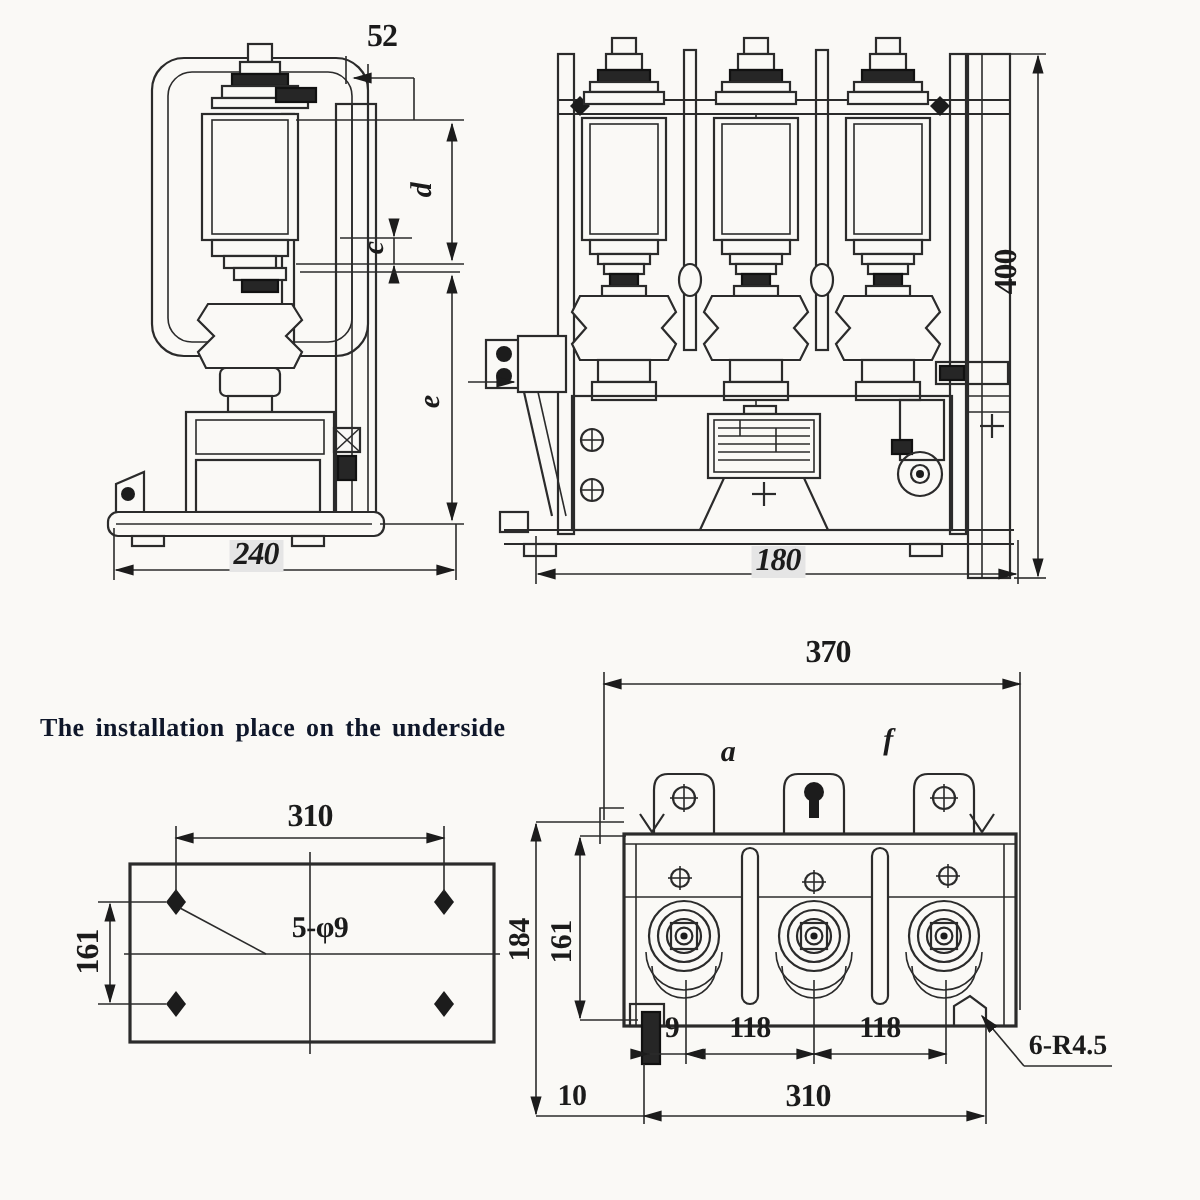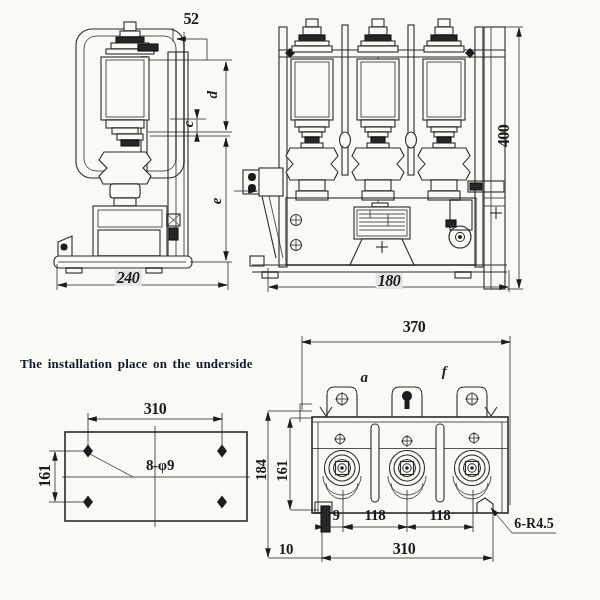--- a/index.html
+++ b/index.html
@@ -335,21 +335,21 @@
 <span class="lbl s15 it rot" style="left:212px;top:95px;">d</span>
 <span class="lbl s15 it rot" style="left:188px;top:124px;">c</span>
 <span class="lbl s15 it rot" style="left:216px;top:201px;">e</span>
 <span class="lbl s16 bg" style="left:128px;top:278px;">240</span>
 
 <span class="lbl s16 bg" style="left:389px;top:281px;">180</span>
 <span class="lbl s16 rot" style="left:504px;top:136px;">400</span>
 
 <span class="lbl s16" style="left:155px;top:409px;">310</span>
 <span class="lbl s16 rot" style="left:45px;top:476px;">161</span>
-<span class="lbl s15" style="left:160px;top:465px;">8-φ9</span>
+<span class="lbl s15" style="left:160px;top:465px;">5-φ9</span>
 
 <span class="lbl s16" style="left:402px;top:327px;margin-left:12px;">370</span>
 <span class="lbl s15 it" style="left:364px;top:377px;">a</span>
 <span class="lbl s15 it" style="left:444px;top:371px;">f</span>
 <span class="lbl s15 rot" style="left:261px;top:470px;">184</span>
 <span class="lbl s15 rot" style="left:282px;top:471px;">161</span>
 <span class="lbl s15" style="left:336px;top:515px;">9</span>
 <span class="lbl s15" style="left:375px;top:515px;">118</span>
 <span class="lbl s15" style="left:440px;top:515px;">118</span>
 <span class="lbl s16" style="left:404px;top:549px;">310</span>

